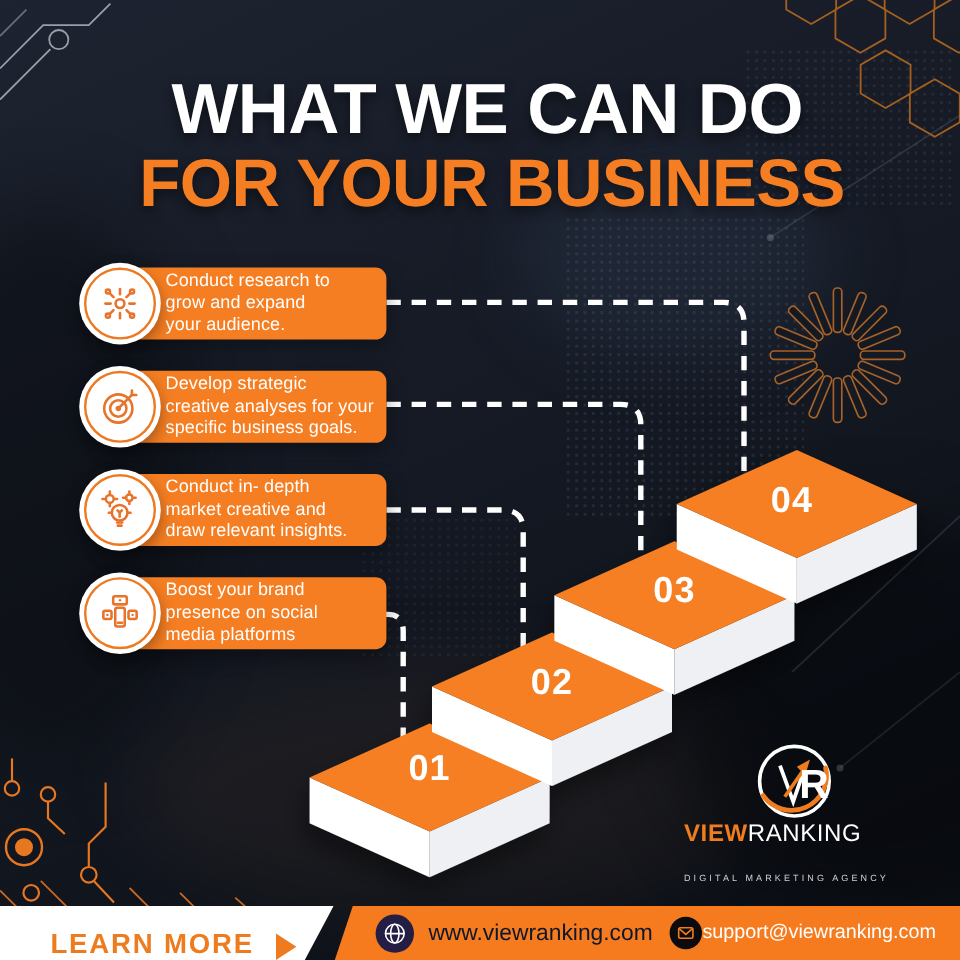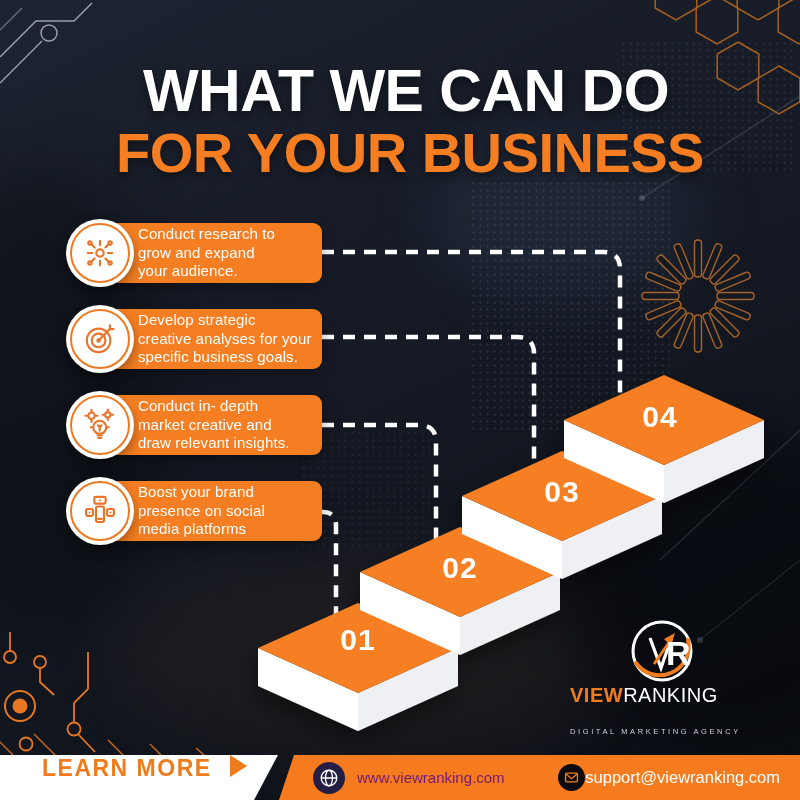--- a/index.html
+++ b/index.html
@@ -37,30 +37,30 @@
     stroke-linecap:round;stroke-linejoin:round;}
 
   .logo-word{position:absolute;left:570px;top:684px;width:184px;text-align:left;}
   .brand{font-size:20px;letter-spacing:.5px;white-space:nowrap;}
   .brand .bb{color:#ef7d1f;font-weight:bold;}
   .brand .bl{color:#ffffff;font-weight:normal;}
   .tagline{font-size:7.5px;color:#cdd1d9;letter-spacing:2.6px;margin-top:20px;white-space:nowrap;}
 
   .cta{position:absolute;left:0;top:755px;width:300px;height:45px;background:#ffffff;
     clip-path:polygon(0 0,278px 0,254px 100%,0 100%);
-    display:flex;align-items:flex-start;gap:18px;padding-left:42px;box-sizing:border-box;cursor:pointer;}
+    display:flex;align-items:flex-end;gap:18px;padding-left:42px;box-sizing:border-box;cursor:pointer;}
   .cta-label{color:#ee7c1f;font-weight:bold;font-size:23px;letter-spacing:1.5px;}
   .tri{width:0;height:0;border-left:17px solid #ee7c1f;border-top:11px solid transparent;
     border-bottom:11px solid transparent;}
   .contact{position:absolute;left:279px;top:755px;width:521px;height:45px;background:#f57b1e;
     clip-path:polygon(15px 0,100% 0,100% 100%,0 100%);
     display:flex;align-items:center;gap:12px;padding:0 20px 0 34px;box-sizing:border-box;}
   .globe-badge{width:32px;height:32px;border-radius:50%;background:#241e44;flex:0 0 auto;
     display:flex;align-items:center;justify-content:center;}
-  .website{color:#701a75;font-size:15px;}
+  .website{color:#0f172a;font-size:19px;}
   .email-group{margin-left:auto;display:flex;align-items:center;gap:0;}
   .email-badge{width:27px;height:27px;border-radius:50%;background:#0b0b0d;flex:0 0 auto;
     display:flex;align-items:center;justify-content:center;}
   .email{color:#fff;font-size:16.5px;}
 </style>
 </head>
 <body>
 
 <div class="canvas">
 

